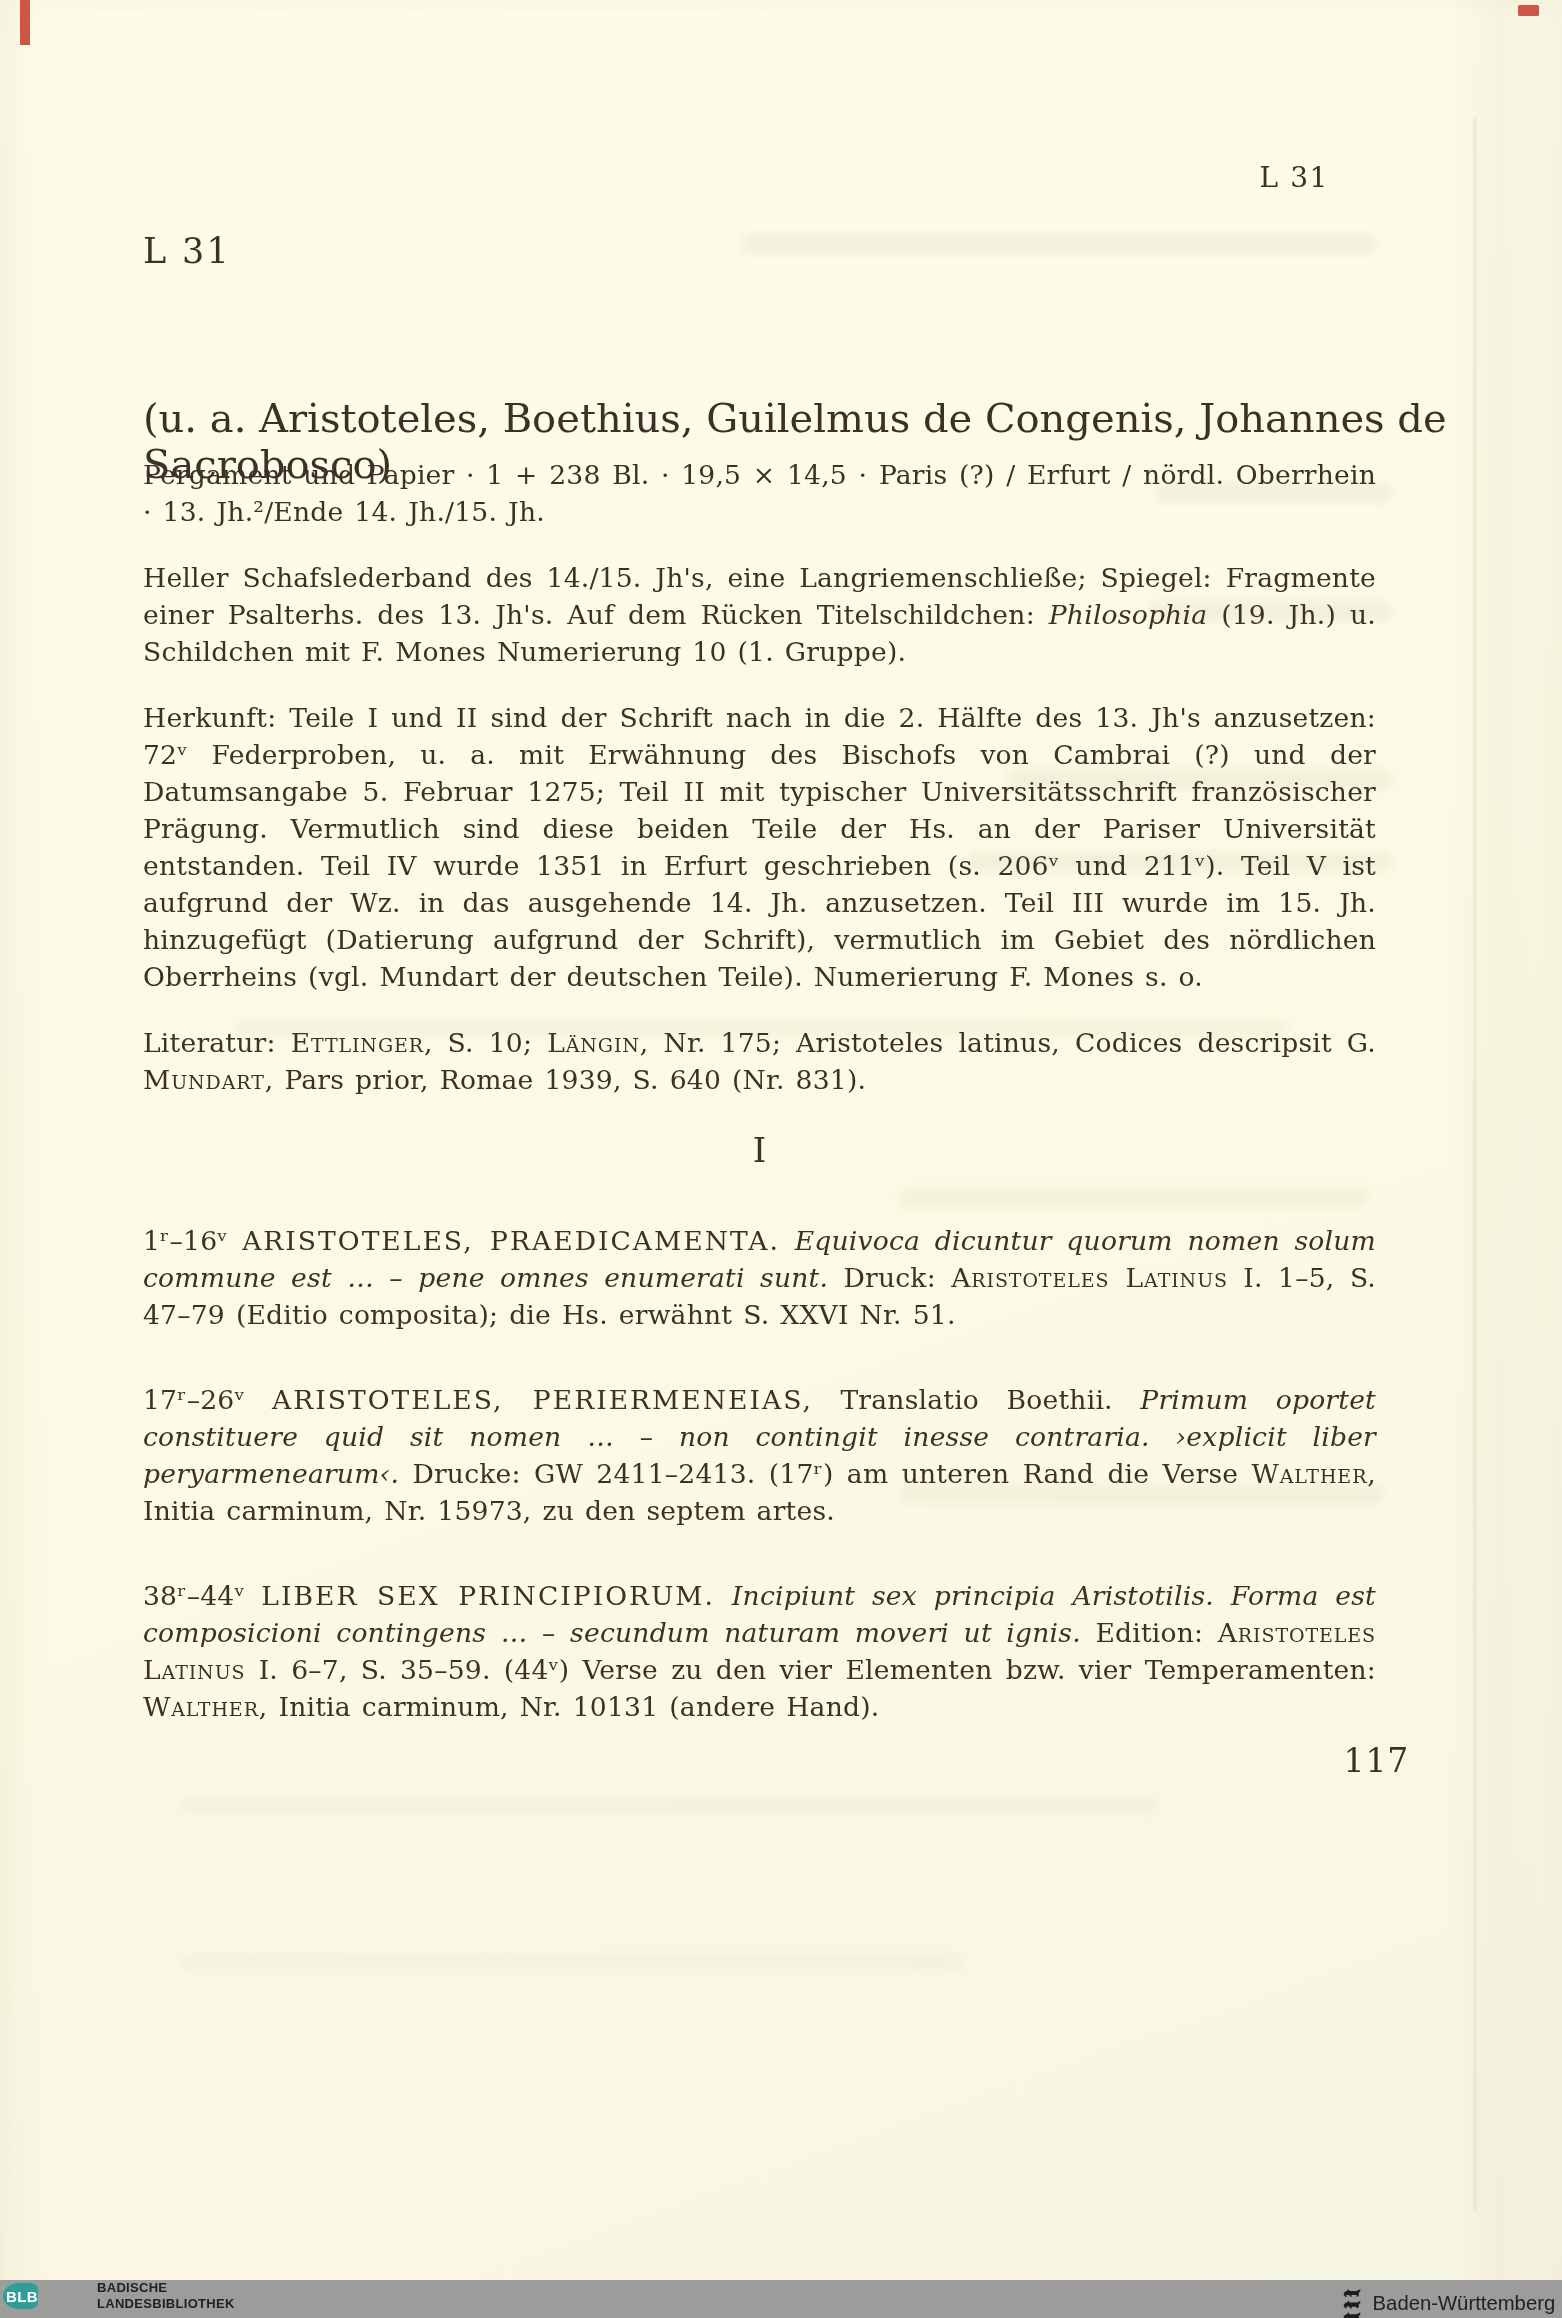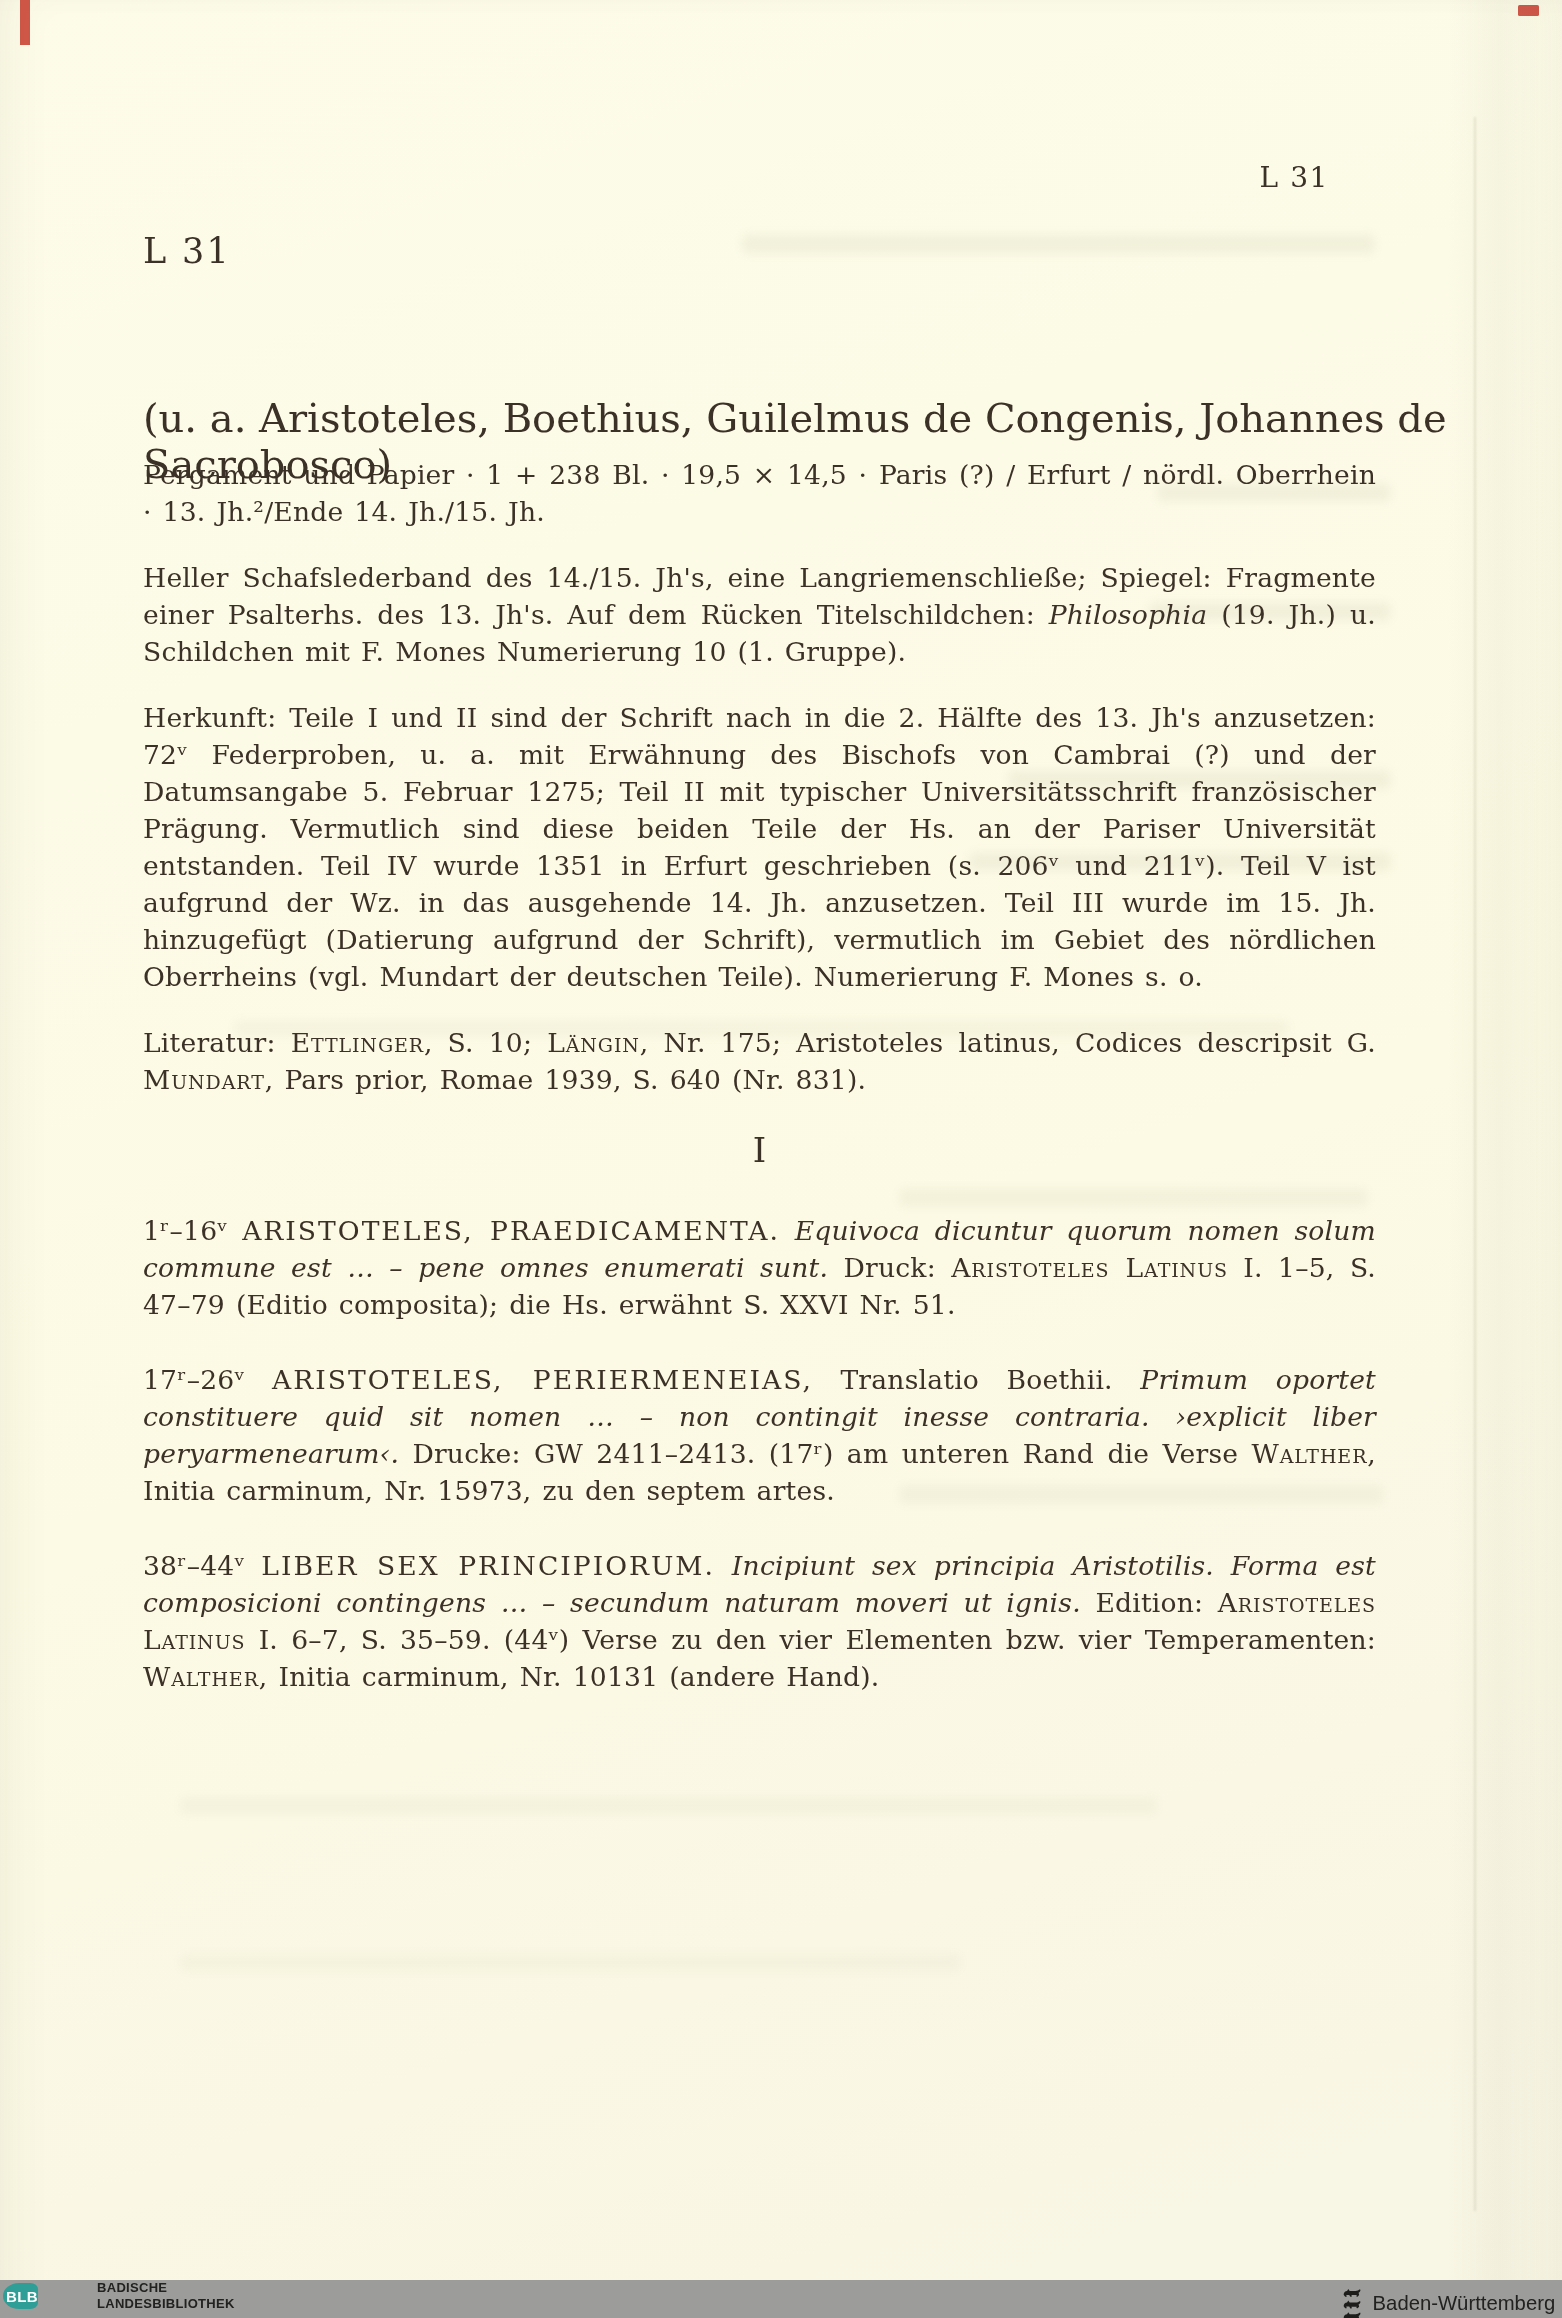--- a/index.html
+++ b/index.html
@@ -26,21 +26,21 @@
   
   .running-head{position:absolute;top:161px;right:234px;font-size:28px;letter-spacing:1.6px;}
   .entry-no{position:absolute;left:143px;top:231px;font-size:35px;letter-spacing:2.3px;}
   .title{position:absolute;left:143px;top:322px;width:1344px;font-size:39px;
     letter-spacing:0.4px;color:#382d23;font-weight:normal;margin:0;}
   .subtitle{position:absolute;left:143px;top:395px;width:1344px;font-size:40px;}
 
   .content{position:absolute;left:143px;top:456px;width:1233px;}
   .content p{margin:0 0 29px 0;font-size:26.6px;line-height:37px;
     text-align:justify;word-spacing:2.3px;letter-spacing:0.2px;}
-  .content p.entry{margin-top:38px;margin-bottom:0;}
+  .content p.entry{margin-top:48px;margin-bottom:0;}
   .section-head{margin:28px 0 22px 0;text-align:center;font-size:34px;line-height:47px;}
   .pageno{margin-top:15.6px;width:1266px;text-align:right;font-size:33px;letter-spacing:0.8px;}
 
   .i{font-style:italic;}
   .sc{font-variant:small-caps;letter-spacing:0.9px;}
   .caps{letter-spacing:2px;}
 
   
   .footer{position:absolute;left:0;bottom:0;width:1563px;height:39px;background:#9c9c9a;
     font-family:"Liberation Sans","DejaVu Sans",sans-serif;color:#222220;}
@@ -85,20 +85,21 @@
     <p><span>Herkunft: Teile I und II sind der Schrift nach in die 2. Hälfte des 13. Jh's anzusetzen: 72ᵛ Federproben, u. a. mit Erwähnung des Bischofs von Cambrai (?) und der Datumsangabe 5. Februar 1275; Teil II mit typischer Universitätsschrift französischer Prägung. Vermutlich sind diese beiden Teile der Hs. an der Pariser Universität entstanden. Teil IV wurde 1351 in Erfurt geschrieben (s. 206ᵛ und 211ᵛ). Teil V ist aufgrund der Wz. in das ausgehende 14. Jh. anzusetzen. Teil III wurde im 15. Jh. hinzugefügt (Datierung aufgrund der Schrift), vermutlich im Gebiet des nördlichen Oberrheins (vgl. Mundart der deutschen Teile). Numerierung F. Mones s. o.</span></p>
     <p><span>Literatur: </span><span class="sc">Ettlinger</span><span>, S. 10; </span><span class="sc">Längin</span><span>, Nr. 175; Aristoteles latinus, Codices descripsit G. </span><span class="sc">Mundart</span><span>, Pars prior, Romae 1939, S. 640 (Nr. 831).</span></p>
 
     <div class="section-head">I</div>
 
 
     <p class="entry"><span>1ʳ–16ᵛ </span><span class="caps">ARISTOTELES, PRAEDICAMENTA.</span><span> </span><span class="i">Equivoca dicuntur quorum nomen solum commune est … – pene omnes enumerati sunt.</span><span> Druck: </span><span class="sc">Aristoteles Latinus</span><span> I. 1–5, S. 47–79 (Editio composita); die Hs. erwähnt S. XXVI Nr. 51.</span></p>
     <p class="entry"><span>17ʳ–26ᵛ </span><span class="caps">ARISTOTELES, PERIERMENEIAS,</span><span> Translatio Boethii. </span><span class="i">Primum oportet constituere quid sit nomen … – non contingit inesse contraria. ›explicit liber peryarmenearum‹.</span><span> Drucke: GW 2411–2413. (17ʳ) am unteren Rand die Verse </span><span class="sc">Walther</span><span>, Initia carminum, Nr. 15973, zu den septem artes.</span></p>
     <p class="entry"><span>38ʳ–44ᵛ </span><span class="caps">LIBER SEX PRINCIPIORUM.</span><span> </span><span class="i">Incipiunt sex principia Aristotilis. Forma est composicioni contingens … – secundum naturam moveri ut ignis.</span><span> Edition: </span><span class="sc">Aristoteles Latinus</span><span> I. 6–7, S. 35–59. (44ᵛ) Verse zu den vier Elementen bzw. vier Temperamenten: </span><span class="sc">Walther</span><span>, Initia carminum, Nr. 10131 (andere Hand).</span></p>
 
+    <div class="pageno">117</div>
   </div>
 
   <div class="footer">
     <div class="blb-badge">
       <span>BLB</span>
     </div>
     <div class="libname">
       <div>BADISCHE</div>
       <div>LANDESBIBLIOTHEK</div>
     </div>

